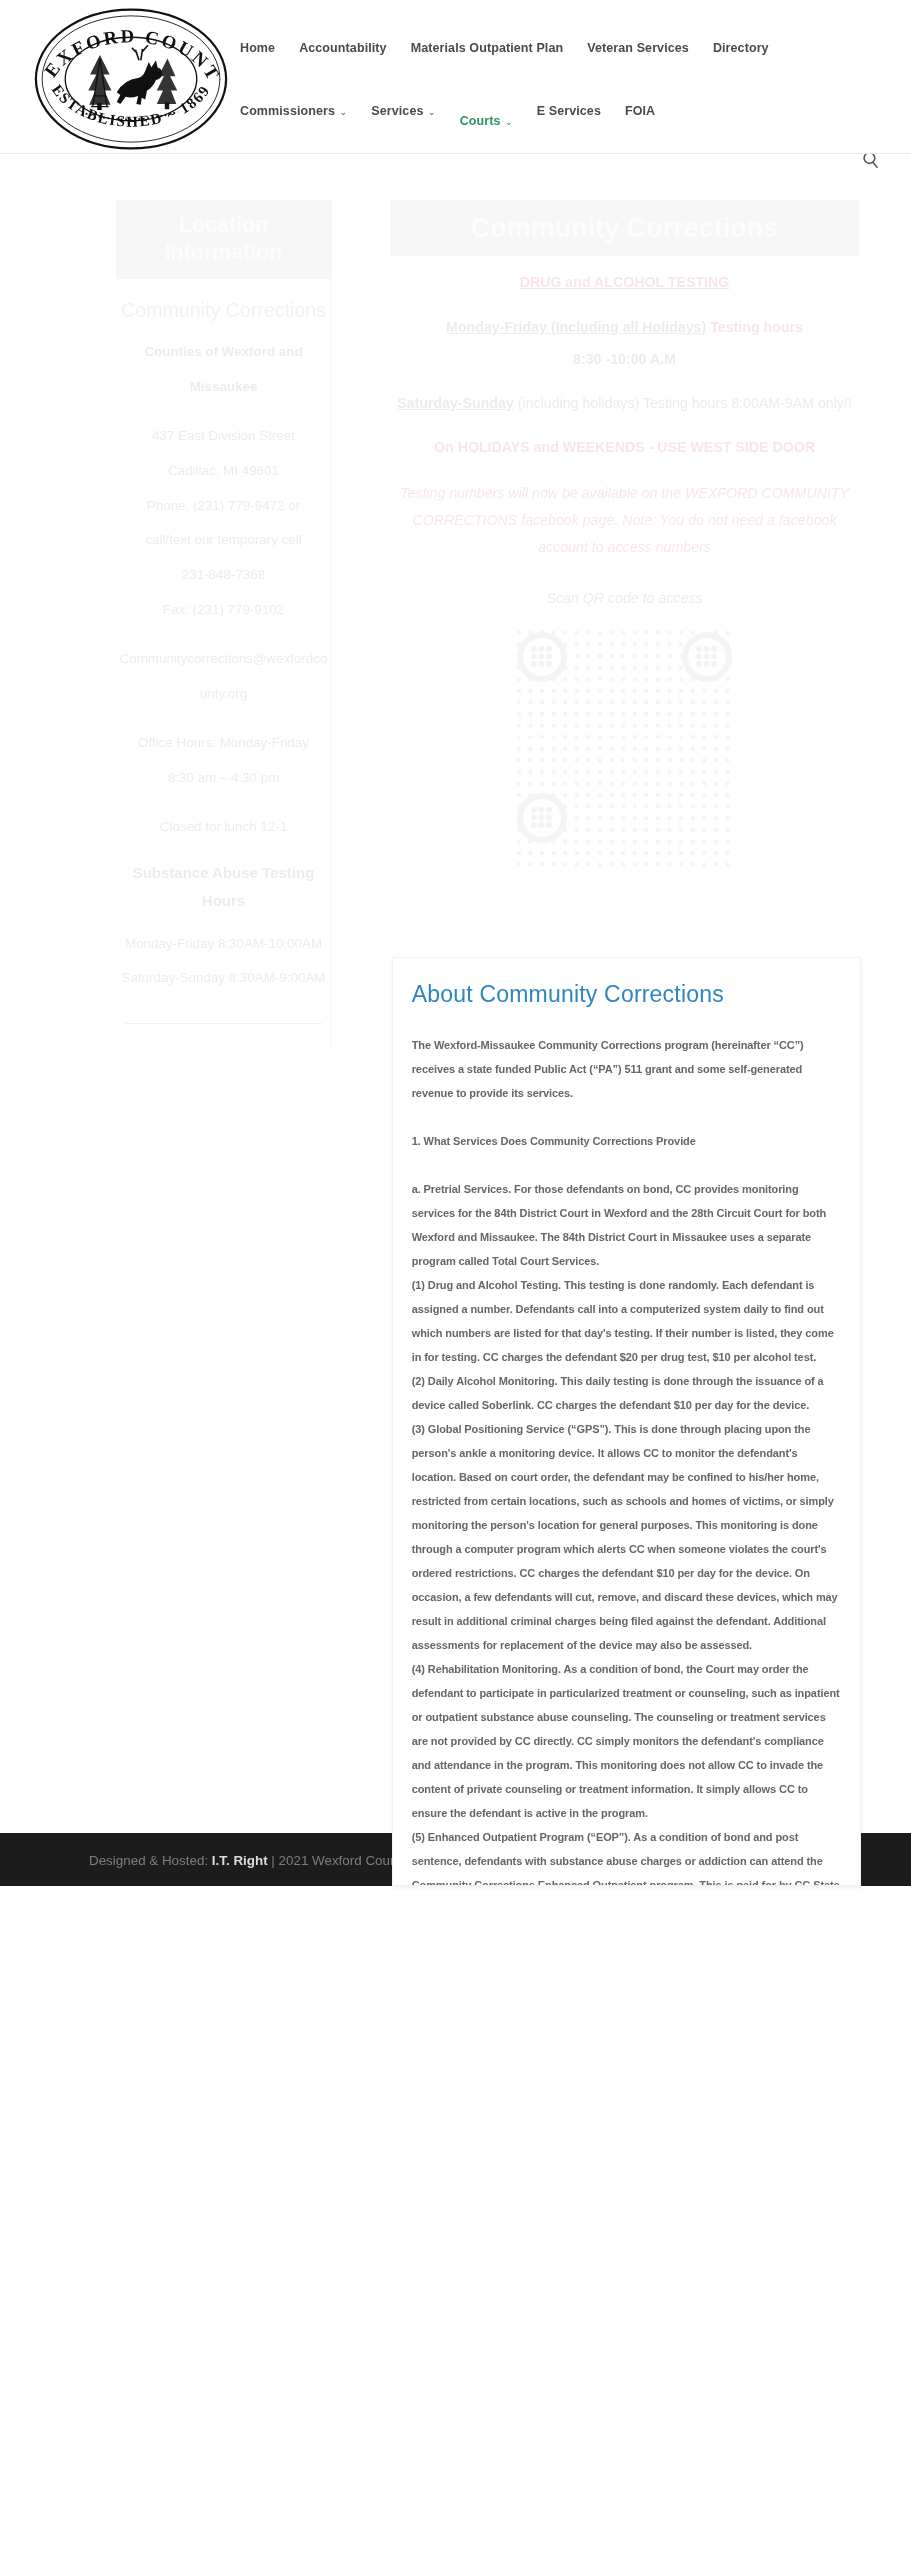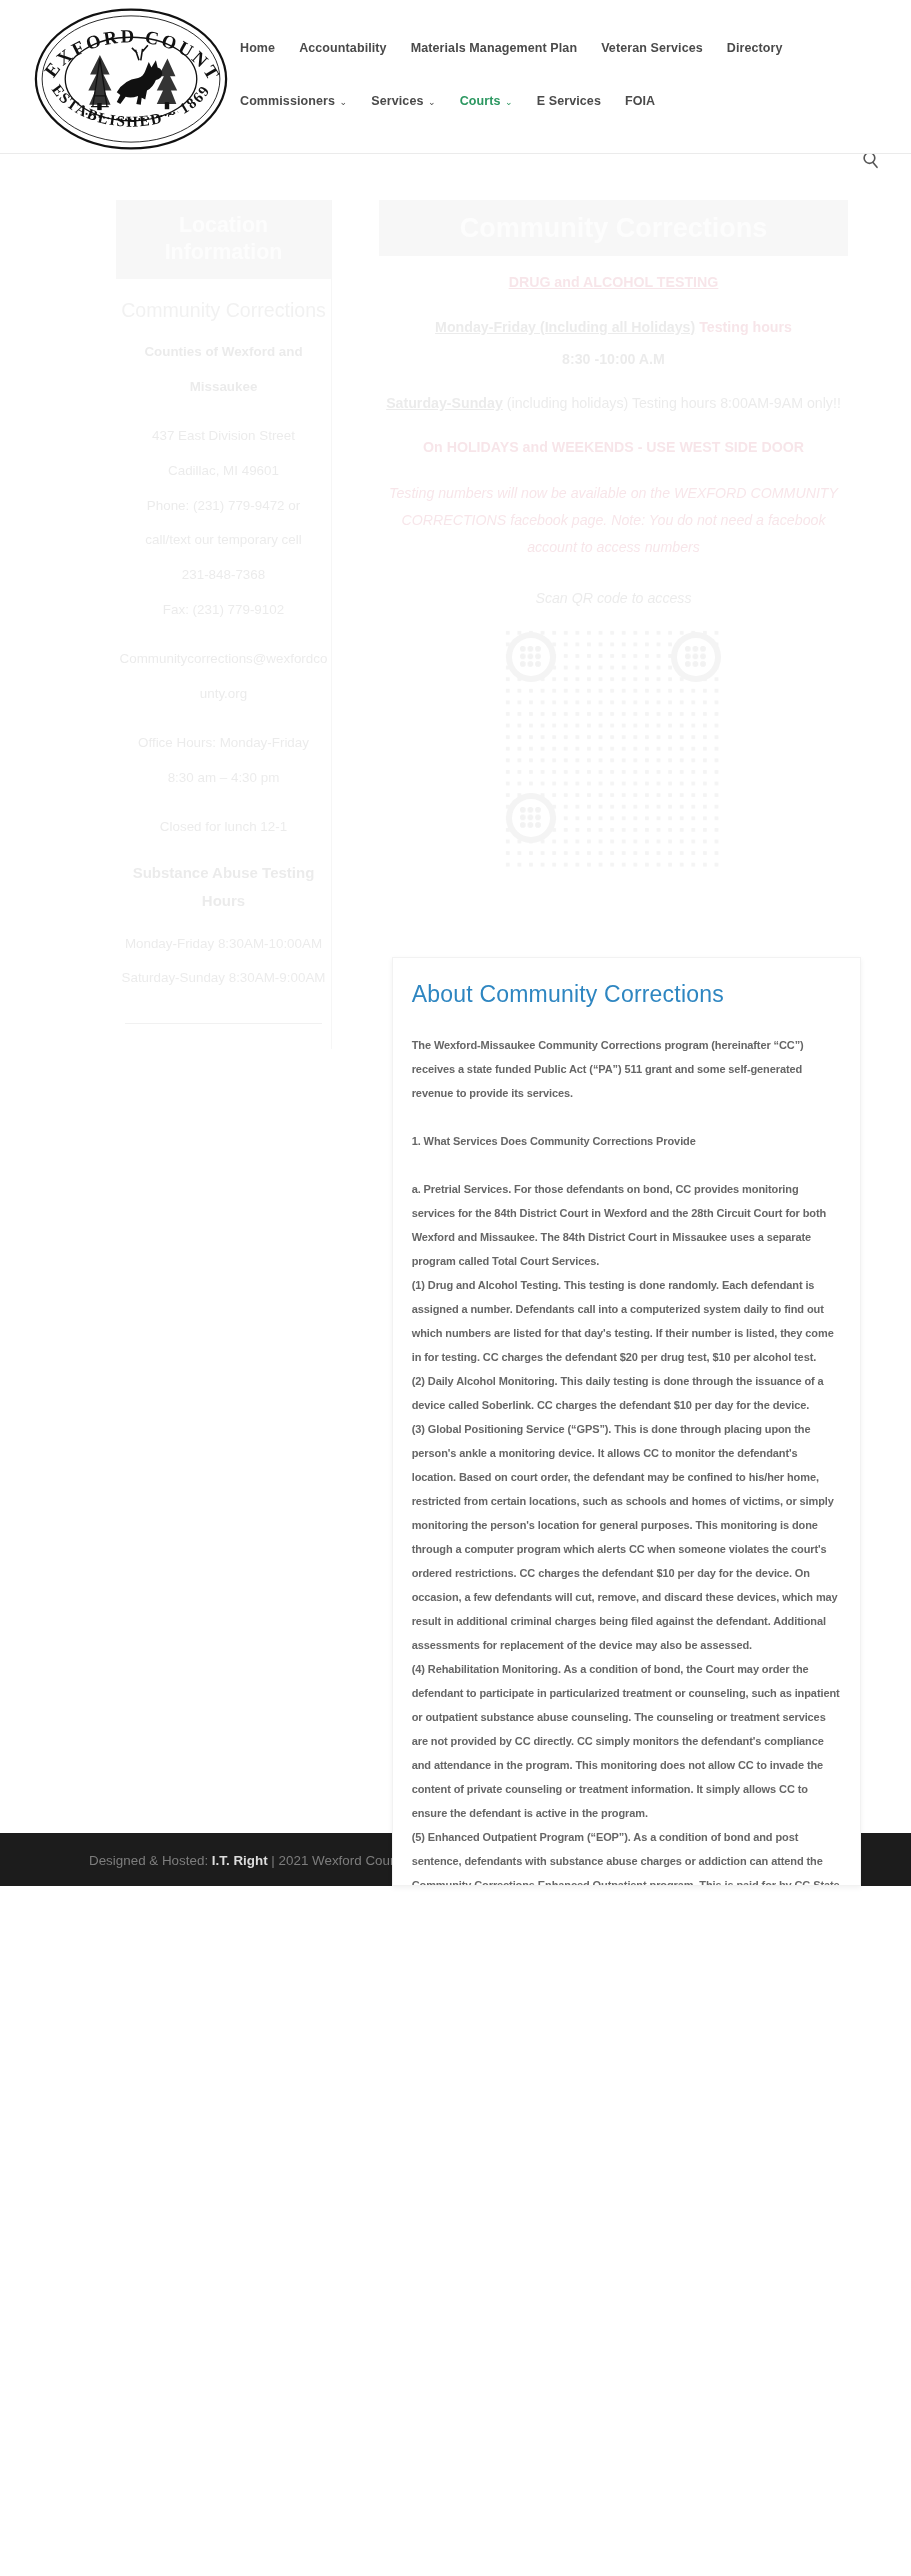--- a/index.html
+++ b/index.html
@@ -17,42 +17,42 @@
     background:#fff; border-bottom:0.9px solid #ebebeb; z-index:5;
   }
   .logo { position:absolute; left:32px; top:7.1px; width:198px; height:144px; }
   .nav { position:absolute; left:240px; top:41px; }
   .nav-row { display:flex; align-items:center; gap:24px; margin-bottom:39px; }
   .nav-item {
     font-size:12.5px; font-weight:700; color:#4a4a4a; cursor:pointer;
     white-space:nowrap; letter-spacing:0.1px;text-align:center;
   }
   .nav-item .chev { font-size:9px; margin-left:4.5px; color:#4a4a4a; font-weight:400; }
-  .nav-item.active, .nav-item.active .chev { color:#2b9760; }
+  .nav-item.active, .nav-item.active .chev { color:#2b9760;margin-top:20px; }
   .search-btn { position:absolute; left:861px; top:150px; width:19.6px; height:19.6px; cursor:pointer; }
 
   
   .sidebar {
     position:absolute; left:116px; top:200px; width:216px;
     text-align:center; border-right:0.9px solid #f6f6f6; padding-bottom:25px;
   }
   .widget-title-box {
     background:#f7f7f7; color:#fdfdfd; font-size:21.4px; font-weight:700;
     line-height:1.3; padding:11.6px 5.3px;
   }
   .faint  { color:rgba(112,112,112,0.14); }
   .faint2 { color:rgba(128,128,128,0.11); }
   .sb-title { font-size:19.6px; line-height:1.4; font-weight:400; margin:18px 0 10.7px; }
   .sb-line  { font-size:13.4px; line-height:2.6; margin:0; }
   .sb-bold  { font-weight:700; }
   .sb-gap   { margin-bottom:14.2px; }
   .sidebar-divider { border-bottom:0.9px solid #f1f1f1; margin:27px 9px 0; }
 
   
-  .rightcol { position:absolute; left:379px; top:200px; width:469px; text-align:center; }
+  .rightcol { position:absolute; left:390px; top:200px; width:469px; text-align:center; }
   .page-title-box {
     background:#f7f7f7; color:#fdfdfd; font-size:27px; font-weight:700;
     padding:12.5px 5.3px; margin-bottom:14.2px;
   }
   .pink  { color:rgba(206,96,116,0.16); }
   .u     { text-decoration:underline; }
   .b     { font-weight:700; }
   .it    { font-style:italic; }
   .rc-line { font-size:14.2px; line-height:1.75; margin:0 0 7.1px; }
   .rc-block { margin-bottom:19.6px; }
@@ -137,21 +137,21 @@
         <path d="M120 60 l-4 -12 M122 60 l2 -13 M118 52 l-6 -6 M124 50 l6 -7" stroke="#111" stroke-width="1.8" fill="none"></path>
       </g>
       <path d="M60 120 q50 14 104 -2" stroke="#111" stroke-width="2" fill="none" stroke-dasharray="2 3"></path>
     </svg>
   </div>
 
   <div class="nav">
     <div class="nav-row">
       <span class="nav-item">Home</span>
       <span class="nav-item">Accountability</span>
-      <span class="nav-item">Materials Management Plan</span>
+      <span class="nav-item">Materials Outpatient Plan</span>
       <span class="nav-item">Veteran Services</span>
       <span class="nav-item">Directory</span>
     </div>
     <div class="nav-row">
       <span class="nav-item"><span>Commissioners</span><span class="chev">⌄</span></span>
       <span class="nav-item"><span>Services</span><span class="chev">⌄</span></span>
       <span class="nav-item active"><span>Courts</span><span class="chev">⌄</span></span>
       <span class="nav-item"><span>E Services</span></span>
       <span class="nav-item"><span>FOIA</span></span>
     </div>

